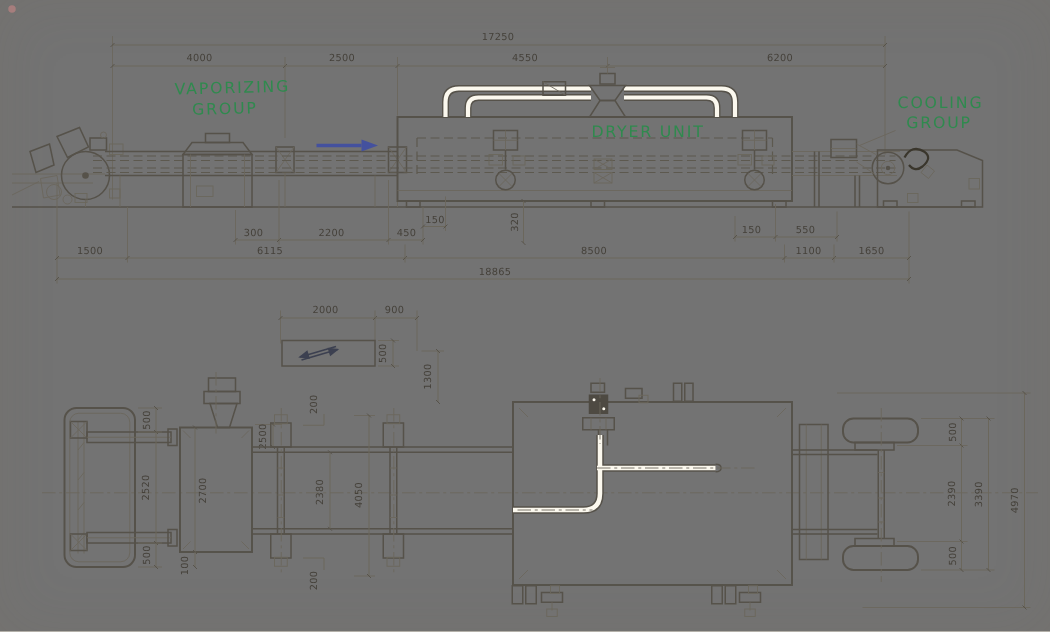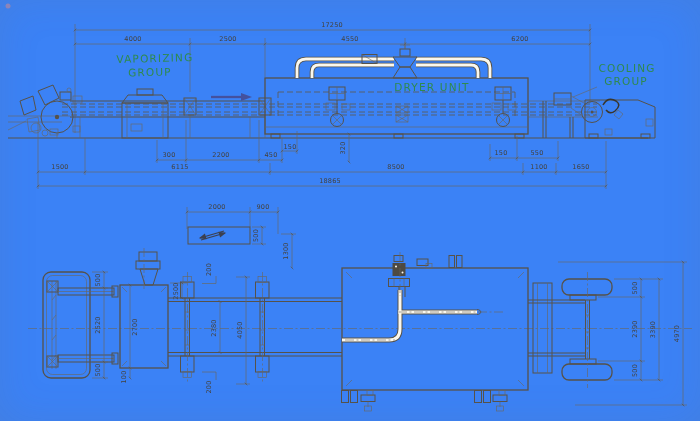--- a/index.html
+++ b/index.html
@@ -1,16 +1,16 @@
 <!DOCTYPE html>
 <html><head>
 <meta charset="utf-8">
 <style>
   html,body{margin:0;padding:0;background:#e9e6dc;}
-  .stage{position:relative;width:700px;height:421px;background:#3b82f6;overflow:hidden;
+  .stage{position:relative;width:700px;height:421px;background:#737373;overflow:hidden;
          box-shadow:inset 0 0 40px rgba(120,110,80,.12);font-family:"DejaVu Sans",sans-serif;}
   svg{position:absolute;left:0;top:0;}
   .ln{stroke:#56524a;stroke-width:1;fill:none;}
   .ln2{stroke:#56524a;stroke-width:1.3;fill:none;}
   .thin{stroke:#6b675c;stroke-width:.6;fill:none;}
   .dim{stroke:#6b675c;stroke-width:.65;fill:none;}
   .dash{stroke:#5d594f;stroke-width:.8;fill:none;stroke-dasharray:6 3;}
   .dd{stroke:#6b675c;stroke-width:.6;fill:none;stroke-dasharray:9 2.5 2 2.5;}
   .pipeO{stroke:#56524a;stroke-width:4.6;fill:none;}
   .pipeI{stroke:#fbf8ee;stroke-width:2.8;fill:none;}

